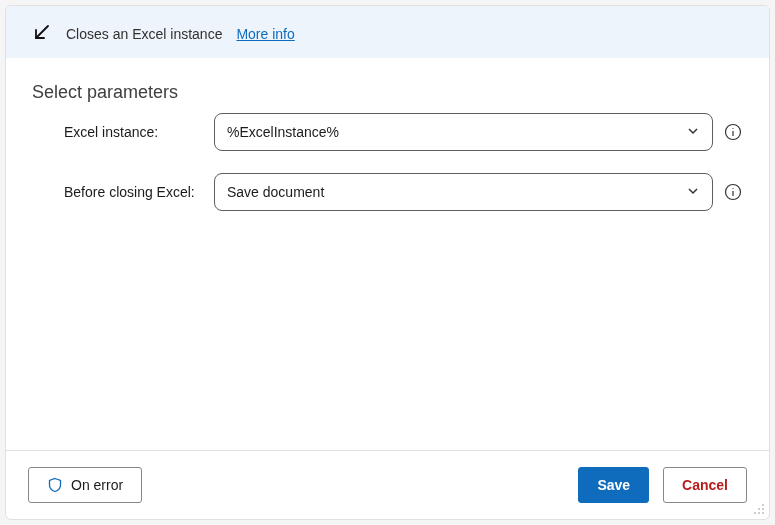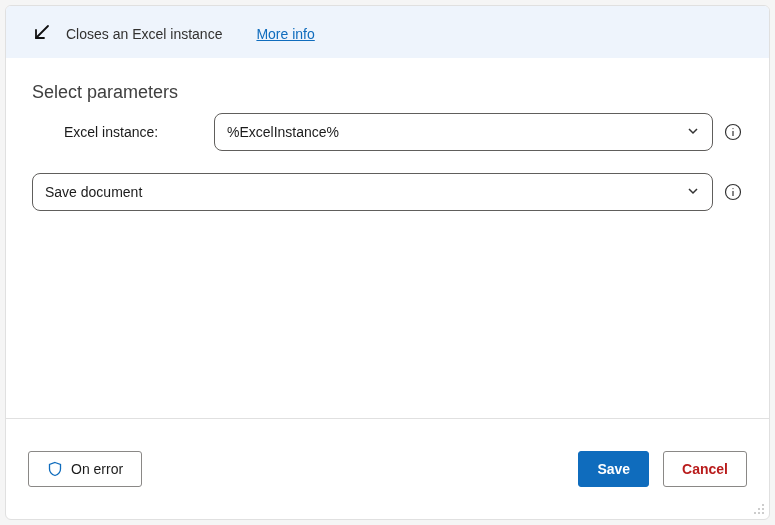--- a/index.html
+++ b/index.html
@@ -52,21 +52,20 @@
       color: #323130;
     }
     .info-bar .icon-box {
       color: #111;
       display: flex;
       align-items: center;
     }
     .info-bar a {
       color: #0f6cbd;
       text-decoration: underline;
-      margin-left: 20px;
     }
 
     .body {
       flex: 1;
       padding: 24px 26px;
     }
     .section-title {
       font-size: 18px;
       font-weight: 400;
       color: #404040;
@@ -106,21 +105,21 @@
     .select .chevron { color: #333; }
     .info-icon {
       width: 20px; height: 20px;
       display: flex; align-items: center; justify-content: center;
       color: #333;
       cursor: pointer;
     }
 
     .footer {
       border-top: 1px solid #e0e0e0;
-      padding: 32px 22px;
+      padding: 16px 22px;
       display: flex;
       align-items: center;
       justify-content: space-between;
     }
     .btn {
       height: 36px;
       padding: 0 18px;
       border-radius: 3px;
       font-size: 14px;
       font-weight: 600;
@@ -188,20 +187,21 @@
           <svg width="18" height="18" viewBox="0 0 18 18" stroke="currentColor" stroke-width="1.2" fill="none">
             <circle cx="9" cy="9" r="7.5"></circle>
             <circle cx="9" cy="5.6" r="0.6" fill="currentColor" stroke="none"></circle>
             <path d="M9 8 L9 13"></path>
           </svg>
         </div>
       </div>
     </div>
 
     <div class="field-row">
+      <div class="field-label">Before closing Excel:</div>
       <div class="field-control">
         <div class="select">
           <span>Save document</span>
           <span class="chevron">
             <svg width="14" height="14" viewBox="0 0 14 14" stroke="currentColor" stroke-width="1.5" fill="none">
                 <path d="M3 5 L7 9 L11 5"></path>
               </svg>
           </span>
         </div>
         <div class="info-icon">

